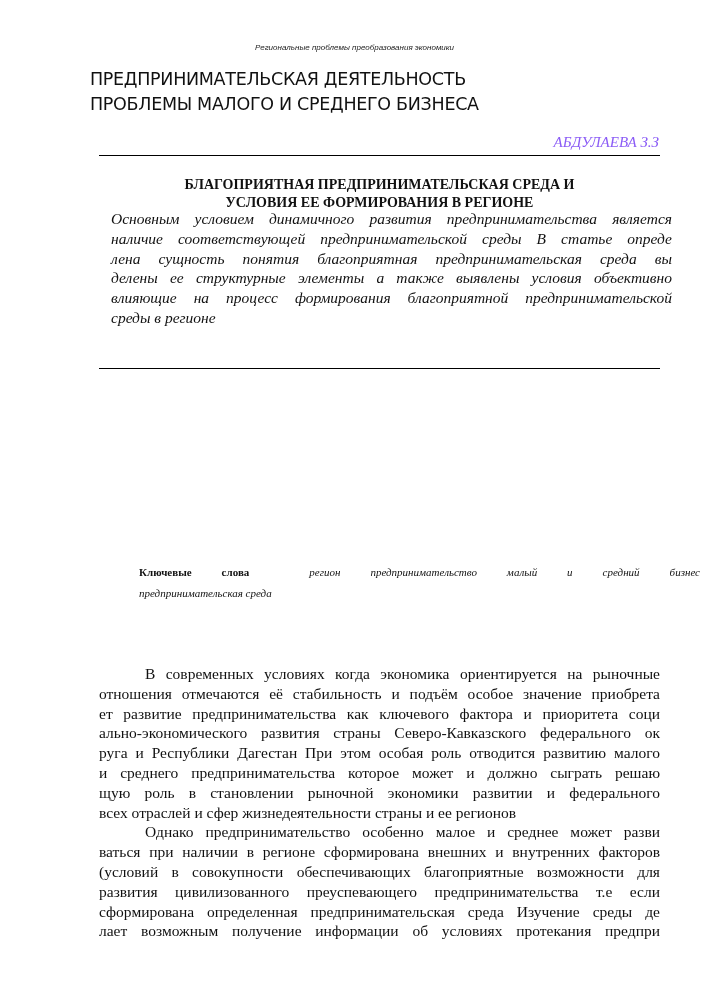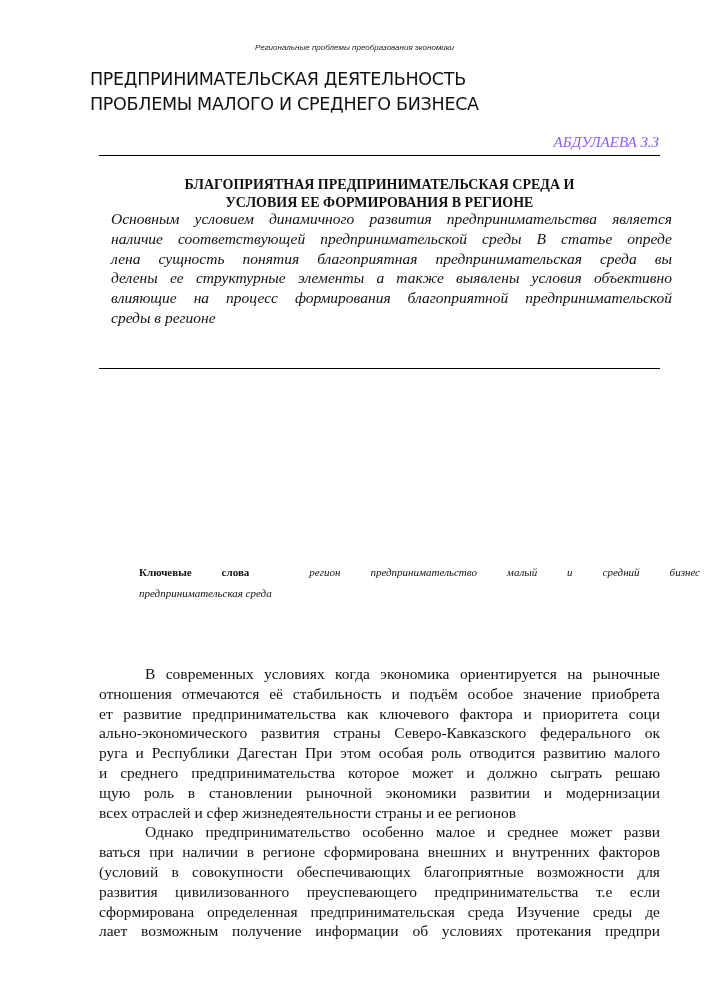--- a/index.html
+++ b/index.html
@@ -155,21 +155,21 @@
   <span class="line last kw-list">предпринимательская среда</span>
 </div>
 
 <div class="body-text">
   <span class="line indent">В современных условиях  когда экономика ориентируется на рыночные</span>
   <span class="line">отношения  отмечаются её стабильность и подъём  особое значение приобрета</span>
   <span class="line">ет развитие предпринимательства как ключевого фактора и приоритета соци</span>
   <span class="line">ально-экономического развития страны  Северо-Кавказского федерального ок</span>
   <span class="line">руга и Республики Дагестан  При этом особая роль отводится развитию малого</span>
   <span class="line">и среднего предпринимательства  которое может и   должно сыграть решаю</span>
-  <span class="line">щую роль в становлении рыночной экономики   развитии и модернизации</span>
+  <span class="line">щую роль в становлении рыночной экономики   развитии и федерального</span>
   <span class="line last">всех отраслей и сфер жизнедеятельности страны и ее регионов</span>
   <span class="line indent">Однако предпринимательство  особенно малое и среднее   может разви</span>
   <span class="line">ваться при наличии в регионе сформирована внешних и внутренних факторов</span>
   <span class="line">(условий   в совокупности обеспечивающих благоприятные возможности для</span>
   <span class="line">развития цивилизованного преуспевающего предпринимательства  т.е  если</span>
   <span class="line">сформирована определенная предпринимательская среда  Изучение среды де</span>
   <span class="line">лает возможным получение информации об условиях протекания предпри</span>
 </div>
 
 </body></html>

